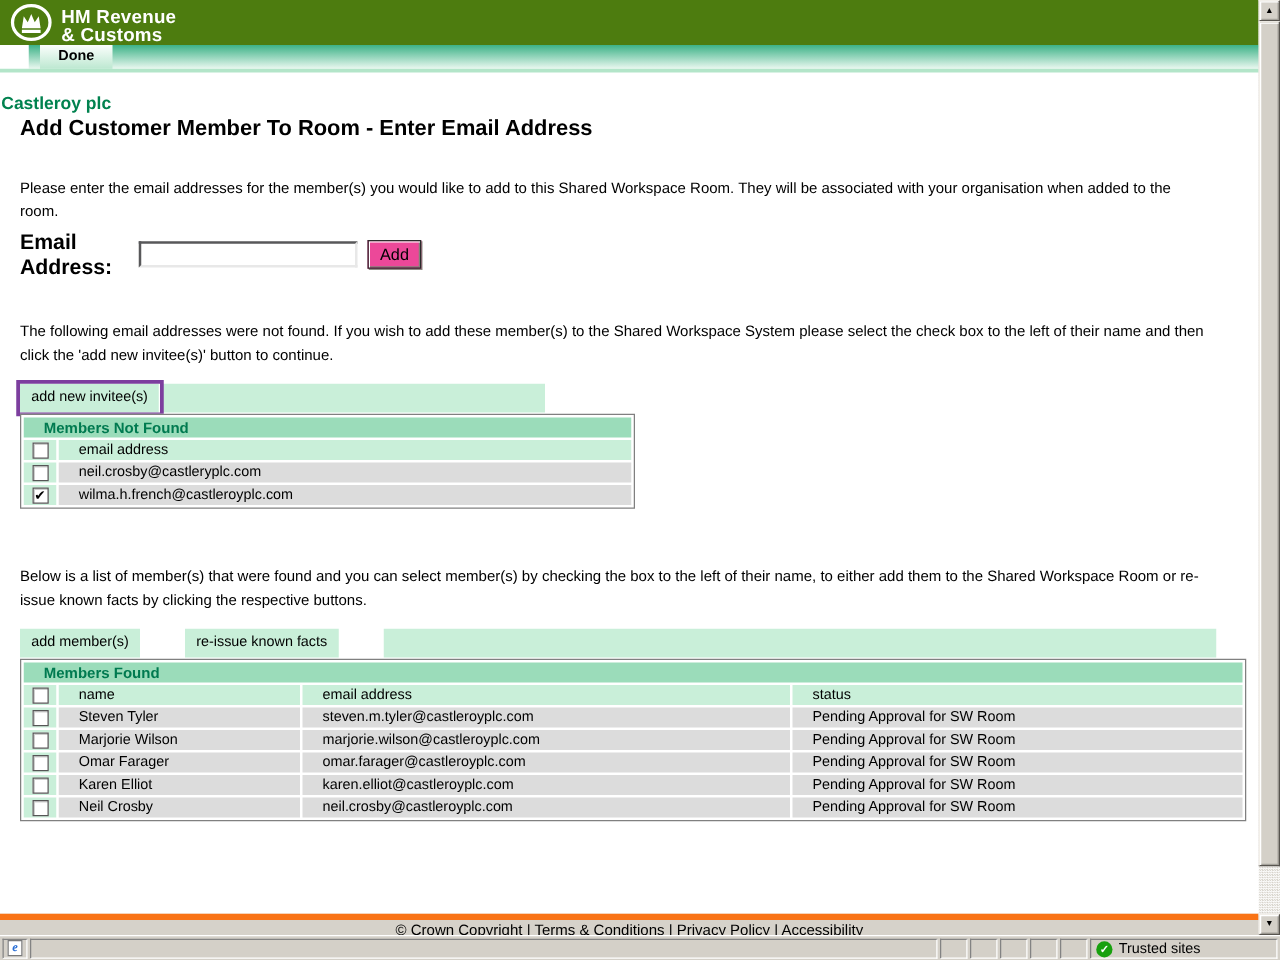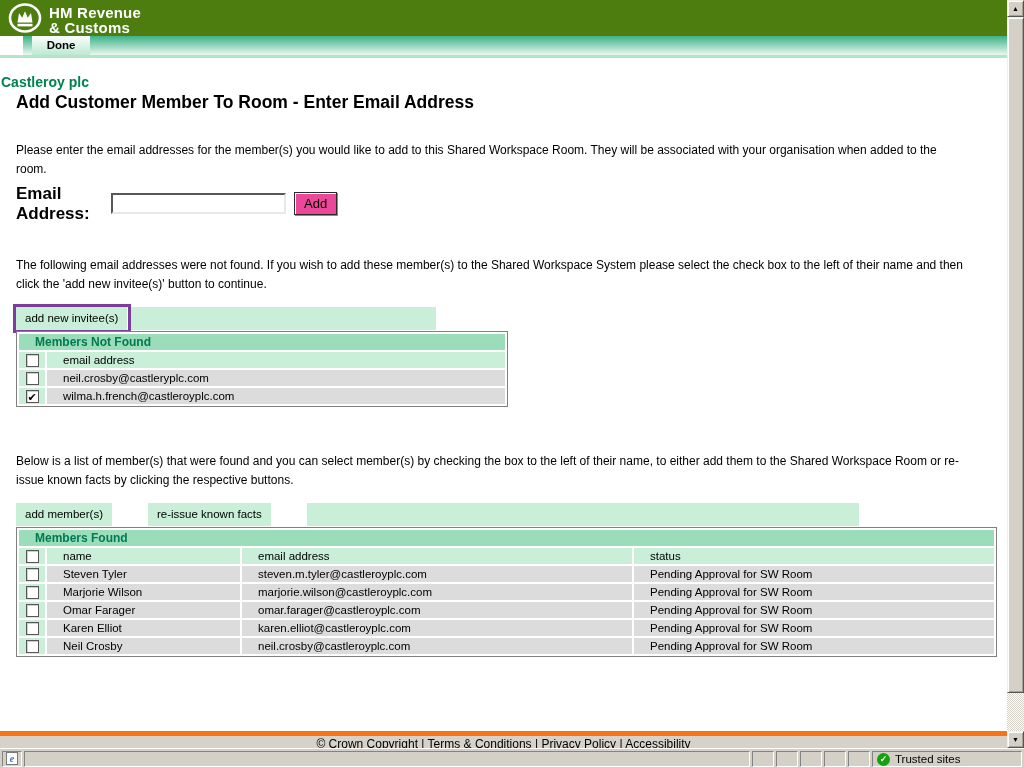--- a/index.html
+++ b/index.html
@@ -20,21 +20,21 @@
   .para { position:absolute; left:16px; width:952px; font-size:12px; line-height:18.5px; }
   .p1 { top:141px; } .p2 { top:256px; } .p3 { top:452px; }
 
   .email-row { position:absolute; left:16px; top:191px; height:25px; display:flex; align-items:center; }
   .email-row label { font-size:17px; font-weight:bold; width:95px; }
   .email-input { width:175px; height:21px; border:2px solid; border-color:#58585a #e8e8e8 #e8e8e8 #58585a; background:#fff; font-size:12px; padding:0 3px; outline:none; font-family:inherit; }
   .win-btn { margin-left:8px; height:23px; padding:0 9px; font-size:13px; background:#ec4899; border:1px solid #2b2b2b; box-shadow:inset 1px 1px 0 #fff, inset -1px -1px 0 #84807a, 1px 1px 0 #8f8b84; font-family:inherit; cursor:pointer; }
 
   .btn-bar { position:absolute; display:flex; gap:3px; height:23px; background:#fff; }
   .bar1 { left:16px; top:307px; width:420px; }
-  .bar2 { left:16px; top:503px; width:843px;gap:36px; }
+  .bar2 { left:16px; top:503px; width:957px;gap:36px; }
   .flat-btn { background:#c9efd9; font-size:11.5px; line-height:23px; padding:0 9px; white-space:nowrap; cursor:pointer; }
   .bar-fill { flex:1; background:#c9efd9; }
   .highlight-box { position:absolute; left:13px; top:304px; width:118px; height:29px; border:3px solid #7c3e9e; pointer-events:none; }
 
   .swtable { position:absolute; background:#fff; border:1px solid #808080; }
   .t1 { left:16px; top:331px; width:492px; }
   .t2 { left:16px; top:527px; width:981px; }
   .swtable table { width:100%; border-collapse:separate; border-spacing:2px; }
   .swtable td { font-size:11.5px; padding:1px 16px; height:16px; vertical-align:middle; }
   .title-row td { background:#9bdcba; color:#007a50; font-weight:bold; font-size:12px; height:14px; }

